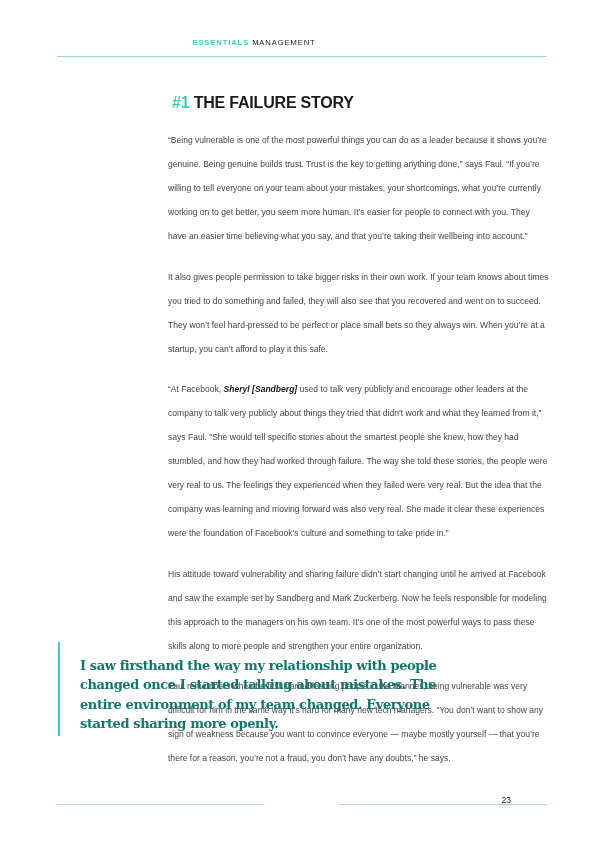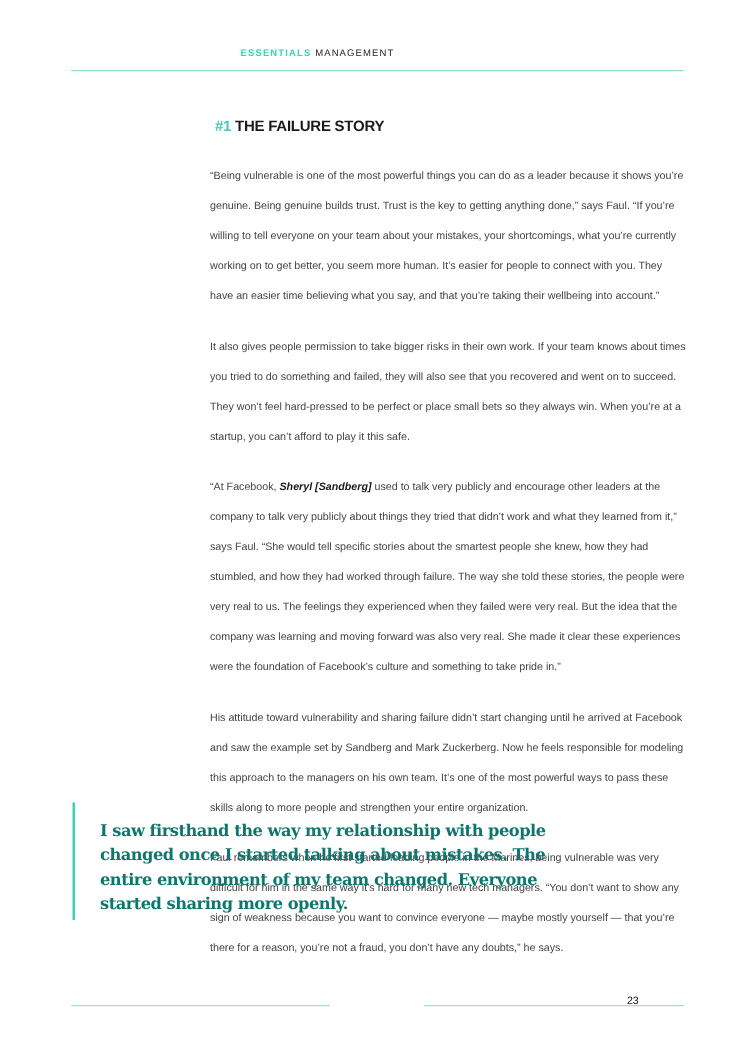--- a/index.html
+++ b/index.html
@@ -1,20 +1,20 @@
 <!DOCTYPE html>
 <html><head>
 <meta charset="utf-8">
 <style>
   html, body { margin: 0; padding: 0; background: #ffffff; }
   body { width: 600px; height: 848px; position: relative; overflow: hidden; font-family: "Liberation Sans", sans-serif; color: #3a3a3a; }
   .running-head { position: absolute; top: 38px; left: 0; width: 508px; text-align: center; font-size: 7.6px; letter-spacing: 0.9px; color: #222; }
   .running-head .brand { color: #3ecfb6; font-weight: bold; }
   .head-rule { position: absolute; top: 56px; left: 57px; width: 490px; height: 1px; background: #8fe0d2; }
-  .section-title { position: absolute; top: 94px; left: 172px; font-size: 12px; font-weight: bold; color: #1a1a1a; letter-spacing: -0.2px; }
+  .section-title { position: absolute; top: 94px; left: 172px; font-size: 16px; font-weight: bold; color: #1a1a1a; letter-spacing: -0.2px; }
   .section-title .num { color: #3ecfb6; }
   .body-text { position: absolute; left: 168px; top: 128px; width: 382px; font-size: 8.55px; line-height: 24px; color: #444; }
   .body-text p { margin: 0 0 16.5px 0; }
   .body-text b { color: #1a1a1a; font-style: italic; }
   .pull-quote { position: absolute; left: 58px; top: 642px; height: 94px; border-left: 2px solid #3ecfb6; padding-left: 20px; width: 360px; }
   .pull-quote p { margin: 14px 0 0 0; font-family: "DejaVu Serif", serif; font-weight: bold; font-size: 13px; line-height: 19.4px; color: #0f766e; letter-spacing: -0.4px; }
   .foot-rule { position: absolute; top: 804px; height: 1px; background: #a9dcd6; }
   .foot-rule.left { left: 57px; width: 207px; }
   .foot-rule.right { left: 339px; width: 208px; }
   .page-number { position: absolute; top: 795px; left: 0; width: 511px; text-align: right; font-size: 8.5px; color: #222; }

